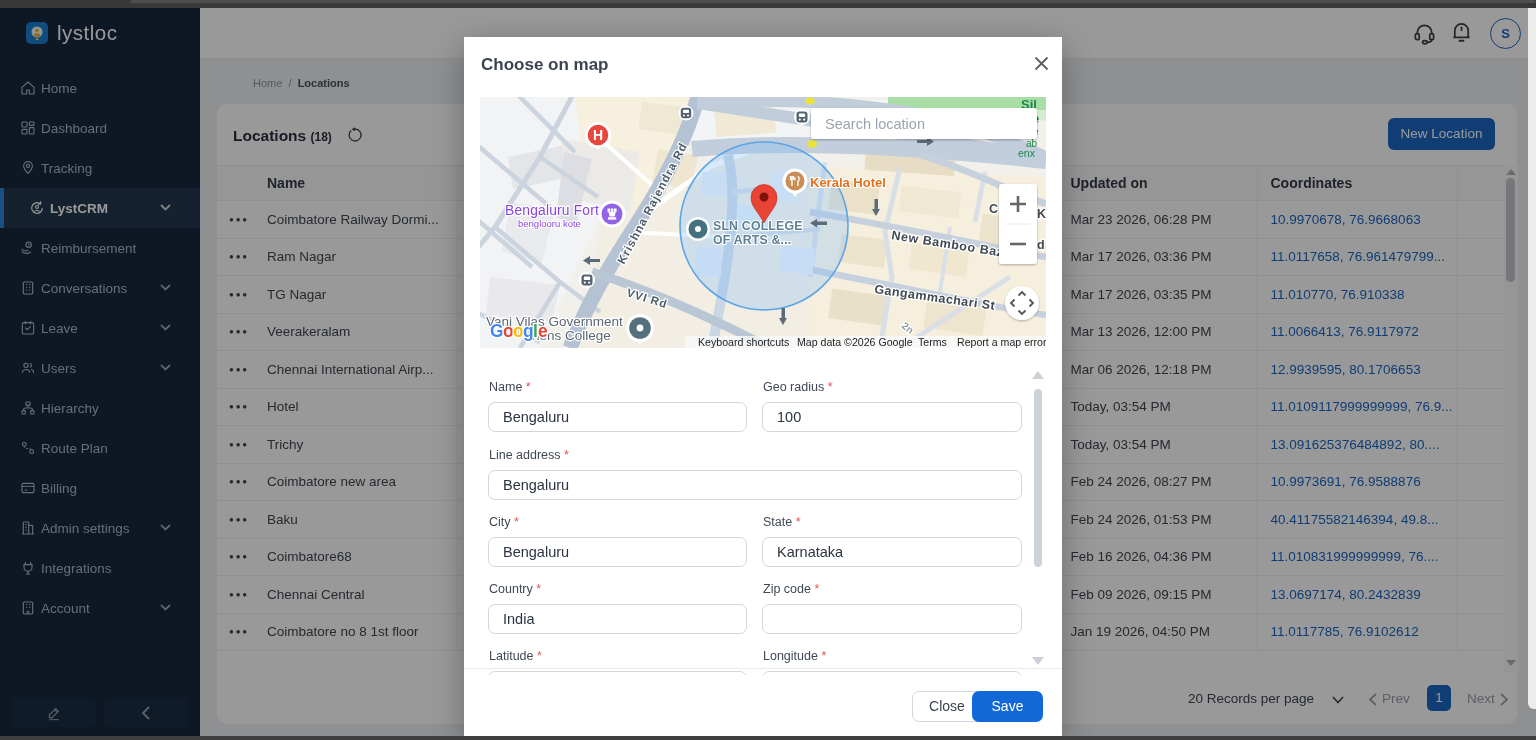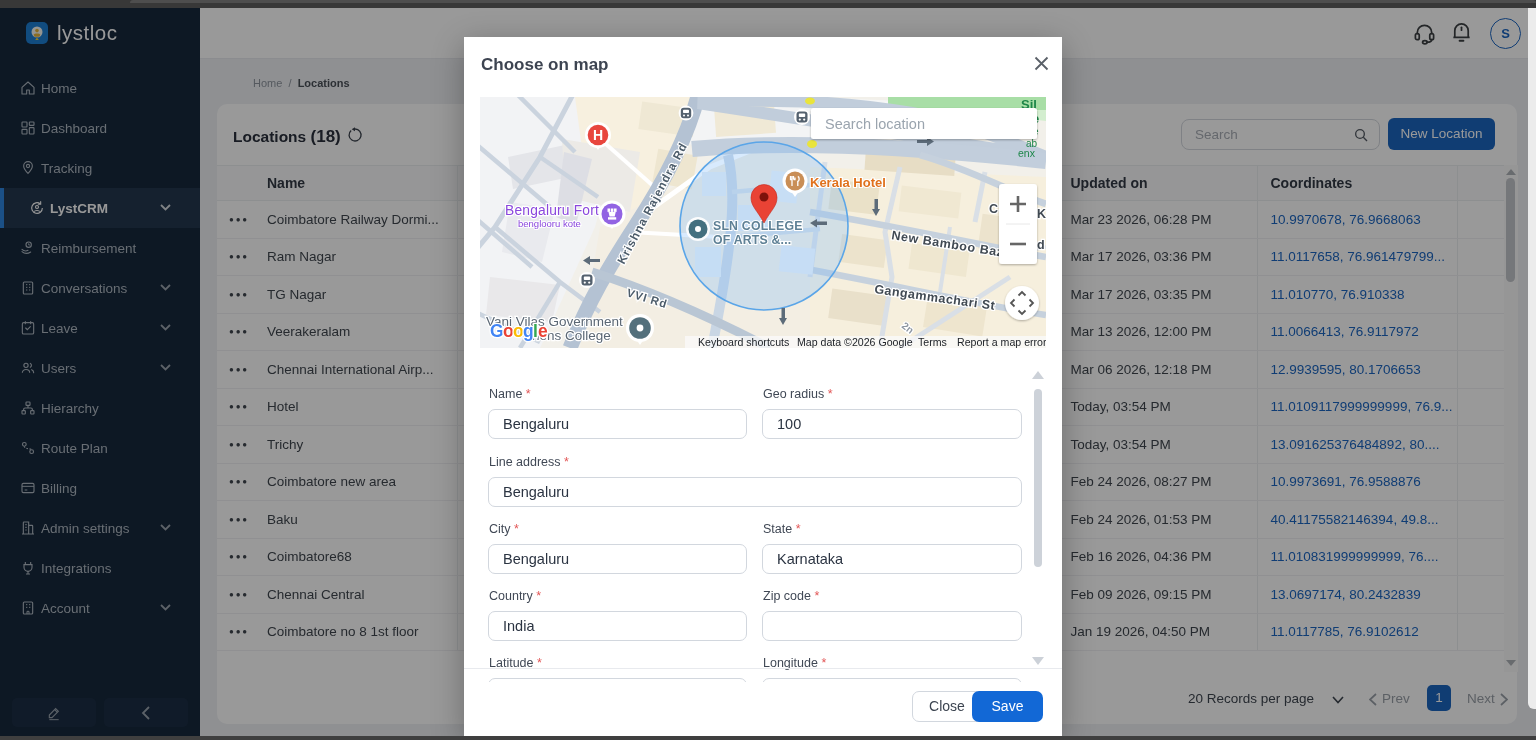--- a/index.html
+++ b/index.html
@@ -27,21 +27,21 @@
 
 .topbar { position:absolute; left:200px; top:0; width:1336px; height:51px; background:#ffffff; border-bottom:1px solid #e8eaee; }
 .tb-ic { position:absolute; top:14px; }
 .avatar { position:absolute; left:1290px; top:10px; width:31px; height:31px; border-radius:50%; border:1.5px solid #1c66c2; color:#1c66c2; font-weight:bold; font-size:13px; display:flex; align-items:center; justify-content:center; }
 
 
 .crumb { position:absolute; left:217px; top:69px; font-size:11px; color:#8e959e;margin-left:36px; }
 .crumb b { color:#4a5058; font-weight:bold; }
 .card { position:absolute; left:217px; top:96px; width:1300px; height:620px; background:#fff; border-radius:10px; }
 .card-title { position:absolute; left:16px; top:23px; font-size:15.5px; font-weight:bold; color:#2a303c; }
-.card-title span { font-size:17px; }
+.card-title span { font-size:12px; }
 .refresh { position:absolute; left:130px; top:23px; }
 .searchbox { position:absolute; left:964px; top:15px; width:199px; height:31px; border:1px solid #d4d8de; border-radius:8px; }
 .searchbox .ph { position:absolute; left:13px; top:7px; color:#a9aeb6; font-size:13.5px; }
 .searchbox svg { position:absolute; right:10px; top:7px; }
 .newloc { position:absolute; left:1171px; top:14px; width:107px; height:32px; background:#1b66c0; border-radius:6px; color:#fff; font-size:13.5px; text-align:center; line-height:32px; }
 
 table.grid { position:absolute; left:0; top:61px; width:1287px; border-collapse:collapse; table-layout:fixed; font-size:13.5px; }
 table.grid th { background:#fafbfc; border-top:1px solid #eceef1; border-bottom:1px solid #eceef1; height:35px; text-align:left; color:#323945; font-size:14px; }
 table.grid td { border-bottom:1px solid #f0f1f4; height:37.5px; color:#40474f; }
 .dots { color:#a8aeb5; font-size:8px; letter-spacing:1.8px; padding-left:12px; }
@@ -56,21 +56,21 @@
 .overlay { position:absolute; left:0; top:8px; width:1536px; height:728px; background:rgba(0,0,0,0.40); z-index:20; }
 
 
 .winbar { position:absolute; left:1528px; top:8px; width:8px; height:701px; background:#ececec; border-radius:0 0 0 6px; z-index:60; }
 
 
 .modal { position:absolute; left:464px; top:37px; width:598px; height:699px; background:#ffffff; border-radius:0; z-index:30; box-shadow:0 8px 30px rgba(0,0,0,0.3); }
 .m-title { position:absolute; left:17px; top:18px; font-size:17px; font-weight:bold; color:#3d4451; }
 .m-close { position:absolute; left:570px; top:19px; }
 .m-map { position:absolute; left:16px; top:60px; width:566px; height:251px; overflow:hidden; }
-.m-form { position:absolute; left:0px; top:325px; width:670px; height:320px; overflow:hidden; }
+.m-form { position:absolute; left:0px; top:318px; width:670px; height:320px; overflow:hidden; }
 .f-label { position:absolute; font-size:12.5px; color:#404855; }
 .f-label i { color:#e25555; font-style:normal; }
 .f-input { position:absolute; height:30px; border:1px solid #d2d7de; border-radius:7px; font-size:14.5px; color:#2b3442; line-height:28px; padding-left:14px; background:#fff; }
 .m-foot { position:absolute; left:0; top:631px; width:598px; height:68px; border-top:1px solid #e8eaee; }
 .btn-close { position:absolute; left:428px; top:22px; width:70px; height:31px; border:1px solid #d2d7de; border-radius:7px; text-align:center; line-height:29px; font-size:14px; color:#3c4450; background:#fff;margin-left:20px; }
 .btn-save { position:absolute; left:508px; top:22px; width:71px; height:31px; background:#1268d6; border-radius:7px; text-align:center; line-height:31px; font-size:14px; color:#fff; }
 .fscroll-up { position:absolute; left:568px; top:334px; width:0; height:0; border-left:6px solid transparent; border-right:6px solid transparent; border-bottom:8px solid #ccd1d8; }
 .fscroll-dn { position:absolute; left:568px; top:620px; width:0; height:0; border-left:6px solid transparent; border-right:6px solid transparent; border-top:8px solid #ccd1d8; }
 </style>
 </head>
@@ -92,27 +92,20 @@
         </svg>
       <div class="avatar">S</div>
     </div>
     <div class="crumb">Home&nbsp; /&nbsp; <b>Locations</b></div>
     <div class="card">
       <div class="card-title">Locations <span>(18)</span></div>
       <svg class="refresh" width="16" height="16" viewBox="0 0 24 24" fill="none" stroke="#3a414c" stroke-width="2">
           <path d="M6.2 5.2 A9 9 0 1 0 12 3"></path>
           <path d="M12 0.5 L7 3.2 L12 6.5" fill="#3a414c" stroke="none"></path>
         </svg>
-      <div class="searchbox">
-          <span class="ph">Search</span>
-          <svg width="16" height="16" viewBox="0 0 24 24" fill="none" stroke="#555b64" stroke-width="2">
-            <circle cx="10.5" cy="10.5" r="6.5"></circle>
-            <path d="M15.5 15.5 L21 21"></path>
-          </svg>
-        </div>
       <div class="newloc">New Location</div>
       <table class="grid">
         <colgroup>
             <col style="width:50px">
             <col style="width:190px">
             <col style="width:600px">
             <col style="width:200px">
             <col style="width:200px">
             <col style="width:47px">
           </colgroup>

